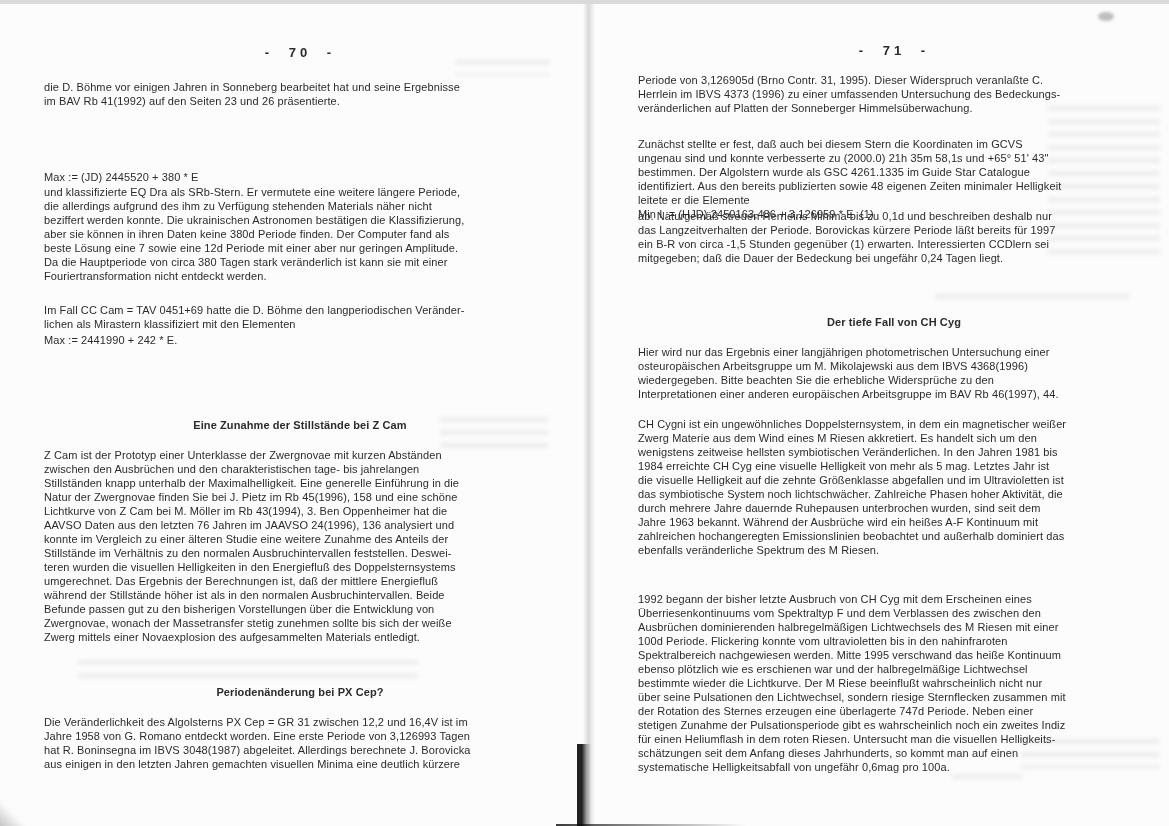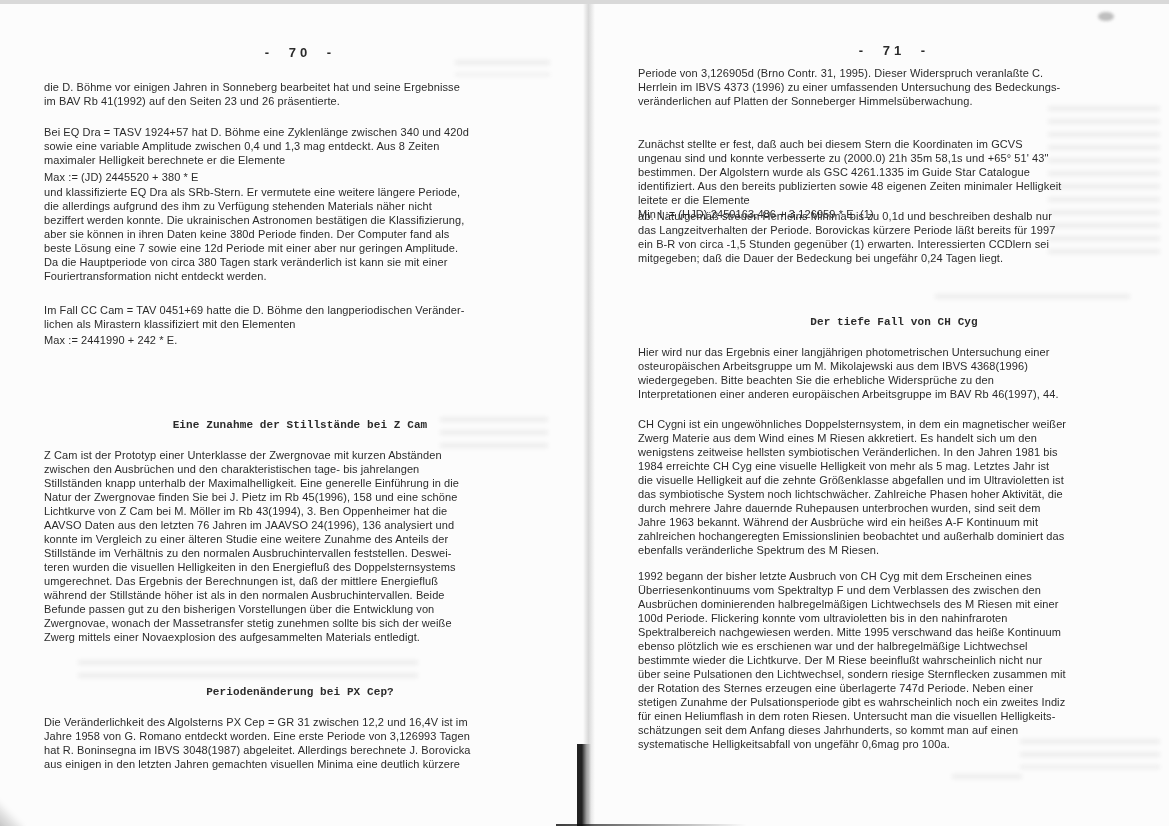--- a/index.html
+++ b/index.html
@@ -13,21 +13,21 @@
   #page-right{left:638px;width:520px;}
   .blk{
     position:absolute;left:0;width:512px;
     font-size:11px;line-height:14px;color:#2b2b2b;
     white-space:pre-line;letter-spacing:0.1px;
   }
   .pgnum{
     text-align:center;font-weight:bold;font-size:13px;
     letter-spacing:4px;word-spacing:8px;white-space:pre-wrap;
   }
-  .heading{text-align:center;font-weight:bold;white-space:pre-wrap;font-family:Liberation Mono, monospace;}
+  .heading{text-align:center;font-weight:bold;white-space:pre-wrap;}
   .formula{text-align:left;white-space:pre-wrap;}
   
   .ghost{
     position:absolute;
     background:repeating-linear-gradient(180deg,rgba(110,110,110,.55) 0 5px,rgba(0,0,0,0) 5px 13px);
     filter:blur(2px);opacity:.18;pointer-events:none;
   }
   .spine-soft{
     position:absolute;left:583px;top:0;width:12px;height:826px;
     background:linear-gradient(90deg,rgba(0,0,0,0),rgba(90,90,90,.22) 45%,rgba(0,0,0,0));
@@ -54,23 +54,20 @@
 </style>
 </head>
 <body>
 
 <div id="scan">
 
   <div class="page" id="page-left">
     <div class="blk pgnum" style="top:42px">- 70 -</div>
     <div class="blk" style="top:76px">die D. Böhme vor einigen Jahren in Sonneberg bearbeitet hat und seine Ergebnisse
 im BAV Rb 41(1992) auf den Seiten 23 und 26 präsentierte.</div>
-    <div class="blk" style="top:121px">Bei EQ Dra = TASV 1924+57 hat D. Böhme eine Zyklenlänge zwischen 340 und 420d
-sowie eine variable Amplitude zwischen 0,4 und 1,3 mag entdeckt. Aus 8 Zeiten
-maximaler Helligkeit berechnete er die Elemente</div>
     <div class="blk formula" style="top:166px">Max := (JD) 2445520 + 380 * E</div>
     <div class="blk" style="top:181px">und klassifizierte EQ Dra als SRb-Stern. Er vermutete eine weitere längere Periode,
 die allerdings aufgrund des ihm zu Verfügung stehenden Materials näher nicht
 beziffert werden konnte. Die ukrainischen Astronomen bestätigen die Klassifizierung,
 aber sie können in ihren Daten keine 380d Periode finden. Der Computer fand als
 beste Lösung eine 7 sowie eine 12d Periode mit einer aber nur geringen Amplitude.
 Da die Hauptperiode von circa 380 Tagen stark veränderlich ist kann sie mit einer
 Fouriertransformation nicht entdeckt werden.</div>
     <div class="blk" style="top:299px">Im Fall CC Cam = TAV 0451+69 hatte die D. Böhme den langperiodischen Veränder-
 lichen als Mirastern klassifiziert mit den Elementen</div>
@@ -92,21 +89,21 @@
 Zwerg mittels einer Novaexplosion des aufgesammelten Materials entledigt.</div>
     <div class="blk heading" style="top:681px">Periodenänderung bei PX Cep?</div>
     <div class="blk" style="top:711px">Die Veränderlichkeit des Algolsterns PX Cep = GR 31 zwischen 12,2 und 16,4V ist im
 Jahre 1958 von G. Romano entdeckt worden. Eine erste Periode von 3,126993 Tagen
 hat R. Boninsegna im IBVS 3048(1987) abgeleitet. Allerdings berechnete J. Borovicka
 aus einigen in den letzten Jahren gemachten visuellen Minima eine deutlich kürzere</div>
   </div>
 
   <div class="page" id="page-right">
     <div class="blk pgnum" style="top:40px">- 71 -</div>
-    <div class="blk" style="top:62px">Periode von 3,126905d (Brno Contr. 31, 1995). Dieser Widerspruch veranlaßte C.
+    <div class="blk" style="top:69px">Periode von 3,126905d (Brno Contr. 31, 1995). Dieser Widerspruch veranlaßte C.
 Herrlein im IBVS 4373 (1996) zu einer umfassenden Untersuchung des Bedeckungs-
 veränderlichen auf Platten der Sonneberger Himmelsüberwachung.</div>
     <div class="blk" style="top:133px">Zunächst stellte er fest, daß auch bei diesem Stern die Koordinaten im GCVS
 ungenau sind und konnte verbesserte zu (2000.0) 21h 35m 58,1s und +65° 51' 43"
 bestimmen. Der Algolstern wurde als GSC 4261.1335 im Guide Star Catalogue
 identifiziert. Aus den bereits publizierten sowie 48 eigenen Zeiten minimaler Helligkeit
 leitete er die Elemente</div>
     <div class="blk formula" style="top:203px">Min I := (HJD) 2450163,486 + 3,126959 * E  (1)</div>
     <div class="blk" style="top:205px">ab. Naturgemäß streuen Herrleins Minima bis zu 0,1d und beschreiben deshalb nur
 das Langzeitverhalten der Periode. Borovickas kürzere Periode läßt bereits für 1997
@@ -120,21 +117,21 @@
     <div class="blk" style="top:413px">CH Cygni ist ein ungewöhnliches Doppelsternsystem, in dem ein magnetischer weißer
 Zwerg Materie aus dem Wind eines M Riesen akkretiert. Es handelt sich um den
 wenigstens zeitweise hellsten symbiotischen Veränderlichen. In den Jahren 1981 bis
 1984 erreichte CH Cyg eine visuelle Helligkeit von mehr als 5 mag. Letztes Jahr ist
 die visuelle Helligkeit auf die zehnte Größenklasse abgefallen und im Ultravioletten ist
 das symbiotische System noch lichtschwächer. Zahlreiche Phasen hoher Aktivität, die
 durch mehrere Jahre dauernde Ruhepausen unterbrochen wurden, sind seit dem
 Jahre 1963 bekannt. Während der Ausbrüche wird ein heißes A-F Kontinuum mit
 zahlreichen hochangeregten Emissionslinien beobachtet und außerhalb dominiert das
 ebenfalls veränderliche Spektrum des M Riesen.</div>
-    <div class="blk" style="top:565px">1992 begann der bisher letzte Ausbruch von CH Cyg mit dem Erscheinen eines
+    <div class="blk" style="top:588px">1992 begann der bisher letzte Ausbruch von CH Cyg mit dem Erscheinen eines
 Überriesenkontinuums vom Spektraltyp F und dem Verblassen des zwischen den
 Ausbrüchen dominierenden halbregelmäßigen Lichtwechsels des M Riesen mit einer
 100d Periode. Flickering konnte vom ultravioletten bis in den nahinfraroten
 Spektralbereich nachgewiesen werden. Mitte 1995 verschwand das heiße Kontinuum
 ebenso plötzlich wie es erschienen war und der halbregelmäßige Lichtwechsel
 bestimmte wieder die Lichtkurve. Der M Riese beeinflußt wahrscheinlich nicht nur
 über seine Pulsationen den Lichtwechsel, sondern riesige Sternflecken zusammen mit
 der Rotation des Sternes erzeugen eine überlagerte 747d Periode. Neben einer
 stetigen Zunahme der Pulsationsperiode gibt es wahrscheinlich noch ein zweites Indiz
 für einen Heliumflash in dem roten Riesen. Untersucht man die visuellen Helligkeits-

